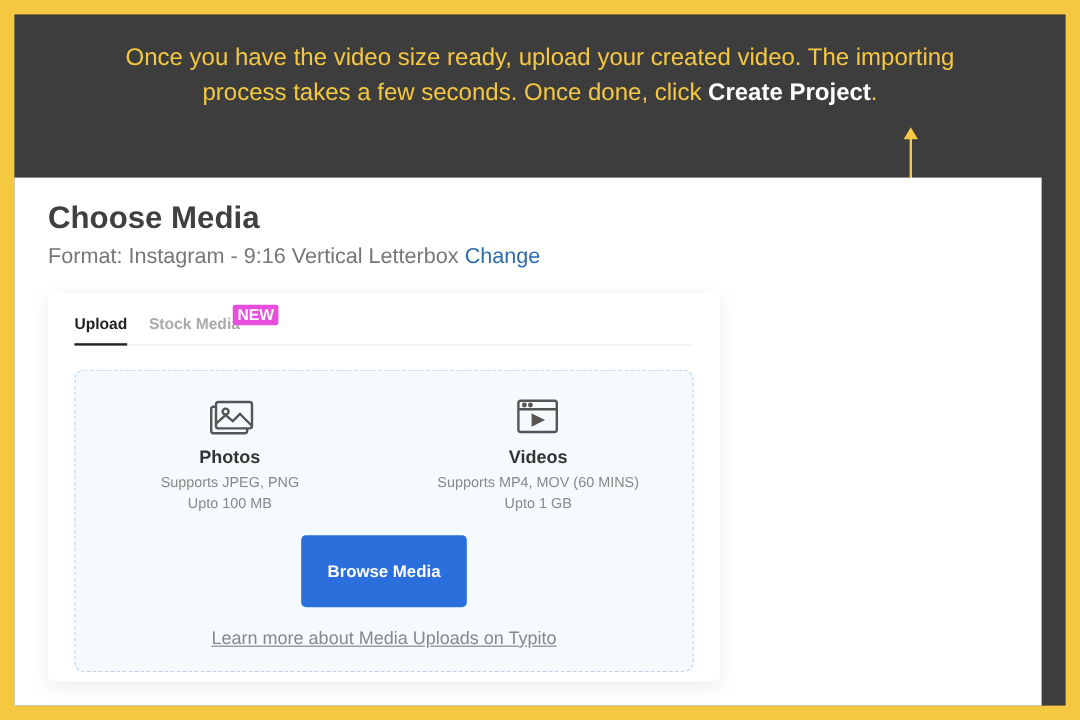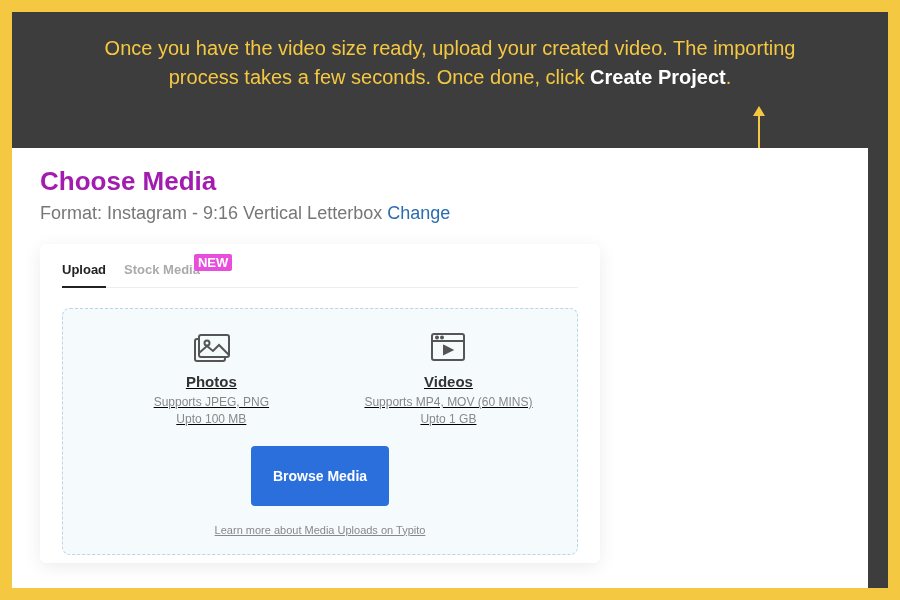--- a/index.html
+++ b/index.html
@@ -2,44 +2,44 @@
 <html><head>
   <meta charset="utf-8">
   <style>
     *{box-sizing:border-box;margin:0;padding:0;}
     body{font-family:-apple-system,BlinkMacSystemFont,"Segoe UI",sans-serif;background:#f5c842;width:900px;height:600px;overflow:hidden;}
     .outer{padding:12px;height:100%;}
     .dark{background:#3d3d3d;height:100%;position:relative;}
     .instruction{color:#f5c842;font-size:20px;text-align:center;padding:22px 80px 18px;line-height:1.45;}
     .instruction .bold{color:#fff;font-weight:700;}
     .white-panel{background:#fff;position:absolute;left:0;right:20px;bottom:0;top:136px;padding:18px 20px 0 28px;}
-    .title{font-size:26px;font-weight:600;color:#a21caf;}
+    .title{font-size:26px;font-weight:600;color:#404040;}
     .format-line{font-size:18px;color:#777;margin-top:6px;}
     .format-line .link{color:#2b6cb0;cursor:pointer;}
     .cp-btn{position:absolute;top:166px;right:38px;width:240px;height:36px;background:#f5c842;display:flex;align-items:center;justify-content:center;font-weight:600;font-size:14px;color:#222;}
     .cp-btn .arrow{position:absolute;right:16px;font-size:18px;}
     .arrow-up{position:absolute;top:96px;right:128px;width:2px;height:70px;background:#f5c842;}
     .arrow-up:before{content:"";position:absolute;top:-2px;left:-5px;border-left:6px solid transparent;border-right:6px solid transparent;border-bottom:10px solid #f5c842;}
     .thumb{position:absolute;top:218px;right:108px;width:78px;height:78px;background:linear-gradient(180deg,#0a1a1a 0%,#0a1a1a 42%,#0e6b3d 48%,#1a8a4a 55%,#0a1a1a 62%,#000 100%);border-radius:3px;}
     .thumb .dur{position:absolute;bottom:4px;right:6px;color:#fff;font-size:10px;}
     .thumb .vicon{position:absolute;bottom:4px;left:5px;color:#fff;font-size:10px;}
     .card{background:#fff;border-radius:6px;box-shadow:0 4px 18px rgba(0,0,0,0.08);margin-top:20px;width:560px;padding:18px 22px 8px;}
     .tabs{display:flex;align-items:center;gap:18px;border-bottom:1px solid #eee;position:relative;}
     .tab{font-size:13px;font-weight:700;color:#aaa;padding-bottom:10px;position:relative;text-align:center;}
     .tab.active{color:#222;}
     .tab.active:after{content:"";position:absolute;bottom:-1px;left:0;right:0;height:2px;background:#222;}
     .badge{background:#e84edc;color:#fff;font-size:13px;padding:1px 4px;border-radius:2px;position:relative;top:-8px;left:-6px;font-weight:700;}
     .drop{margin-top:20px;border:1.5px dashed #bcd4e8;border-radius:8px;background:#f5fafd;padding:22px 10px 18px;text-align:center;}
-    .cols{display:flex;justify-content:flex-end;margin-bottom:18px;text-decoration:underline;}
+    .cols{display:flex;justify-content:space-between;margin-bottom:18px;}
     .col{width:48%;}
     .col .icn{font-size:0;margin-bottom:10px;display:inline-block;}
     .col h4{font-size:15px;font-weight:600;color:#333;margin-bottom:4px;}
     .col p{font-size:12px;color:#888;line-height:1.4;}
     .browse{background:#2b6fdc;color:#fff;border:none;padding:22px 22px;font-size:14px;font-weight:700;border-radius:4px;cursor:pointer;}
-    .learn{display:block;margin-top:18px;font-size:11px;color:#888;text-decoration:underline;}
+    .learn{display:block;margin-top:18px;font-size:15px;color:#888;text-decoration:underline;}
   </style>
 </head>
 <body>
 
 <div class="outer">
   <div class="dark">
     <div class="instruction">
       <span>Once you have the video size ready, upload your created video. The importing process takes a few seconds. Once done, click </span><span class="bold">Create Project</span><span>.</span>
     </div>
 

